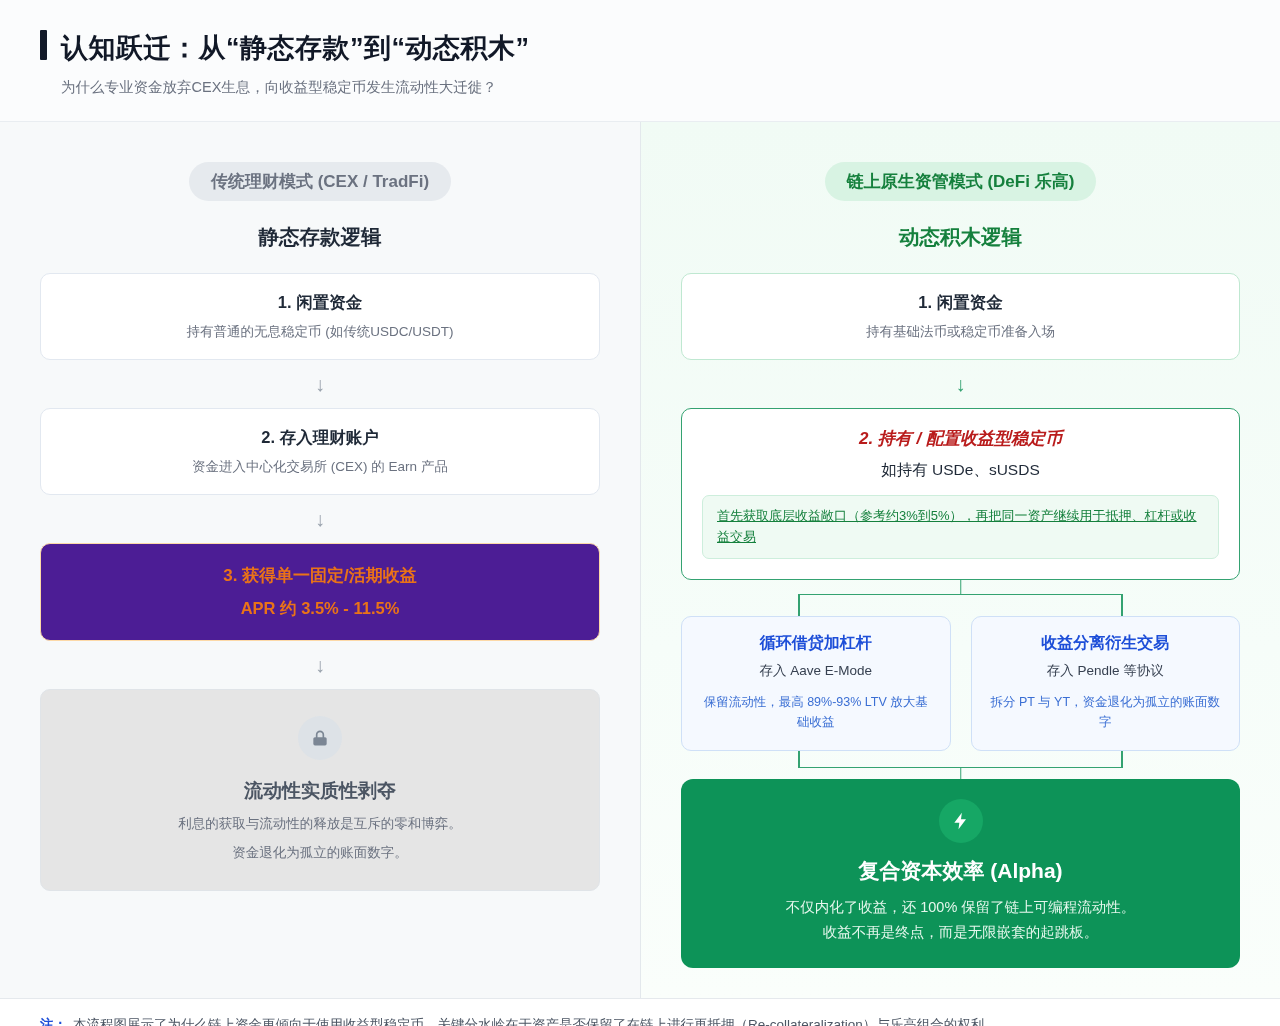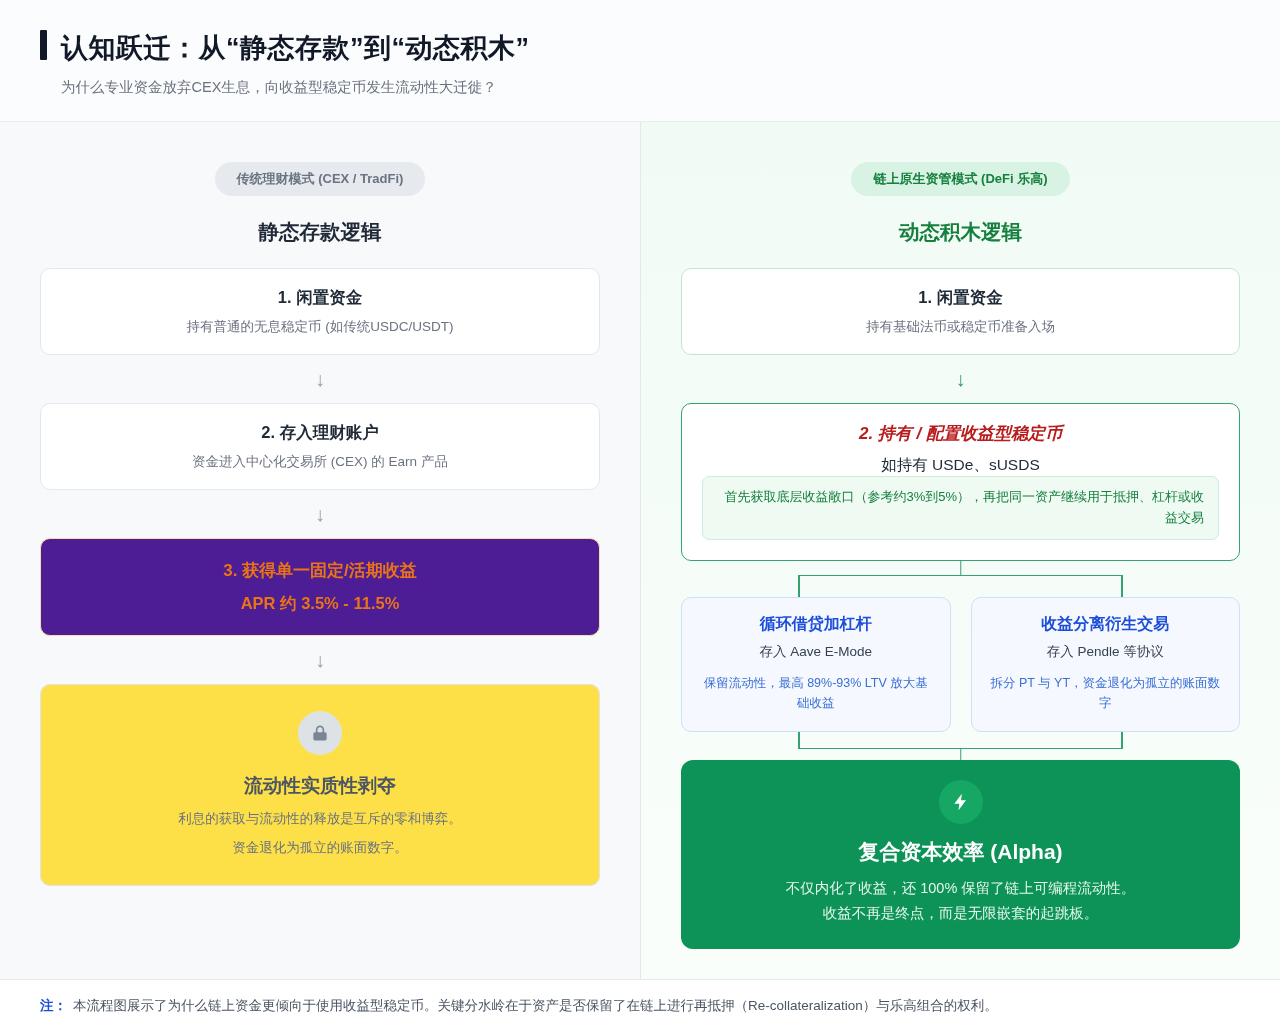--- a/index.html
+++ b/index.html
@@ -69,21 +69,21 @@
   }
   .col-right {
     width: 639px;
     background: linear-gradient(180deg, #f1fbf5 0%, #f6fdf9 60%, #fafefb 100%);
   }
 
   .pill {
     display: inline-block;
     padding: 8px 22px;
     border-radius: 999px;
-    font-size: 13px;
+    font-size: 17px;
     font-weight: bold;
   }
   .pill-grey {
     background: #e6eaee;
     color: #6b7280;
   }
   .pill-green {
     background: #d8f3e3;
     color: #15803d;
   }
@@ -149,21 +149,21 @@
     color: #ea7317;
   }
   .card-orange .note {
     margin-top: 9px;
     font-size: 13px;
     color: #f0a05a;
   }
 
   
   .card-grey {
-    background: #fde047;
+    background: #e5e5e5;
     border: 1px solid #e0e4e8;
     padding: 26px 20px 28px 20px;
   }
   .lock-circle {
     width: 44px;
     height: 44px;
     border-radius: 50%;
     background: #dde2e7;
     display: flex;
     align-items: center;
@@ -196,28 +196,30 @@
     font-weight: bold;
     color: #b91c1c;
     font-style: italic;
   }
   .card-main-green .s {
     margin-top: 10px;
     font-size: 15.5px;
     color: #1f2937;
   }
   .inner-note {
+    margin-top: 14px;
     background: #effaf3;
     border: 1px solid #cdeedc;
     border-radius: 7px;
     padding: 10px 14px;
     font-size: 13px;
     color: #15803d;
     line-height: 1.6;
-    text-align: right;
+    text-align: left;
+    text-decoration: underline;
   }
 
   .branch-connector {
     width: 100%;
     height: 36px;
     position: relative;
   }
   .branch-connector .vline-top {
     position: absolute;
     left: 50%;

